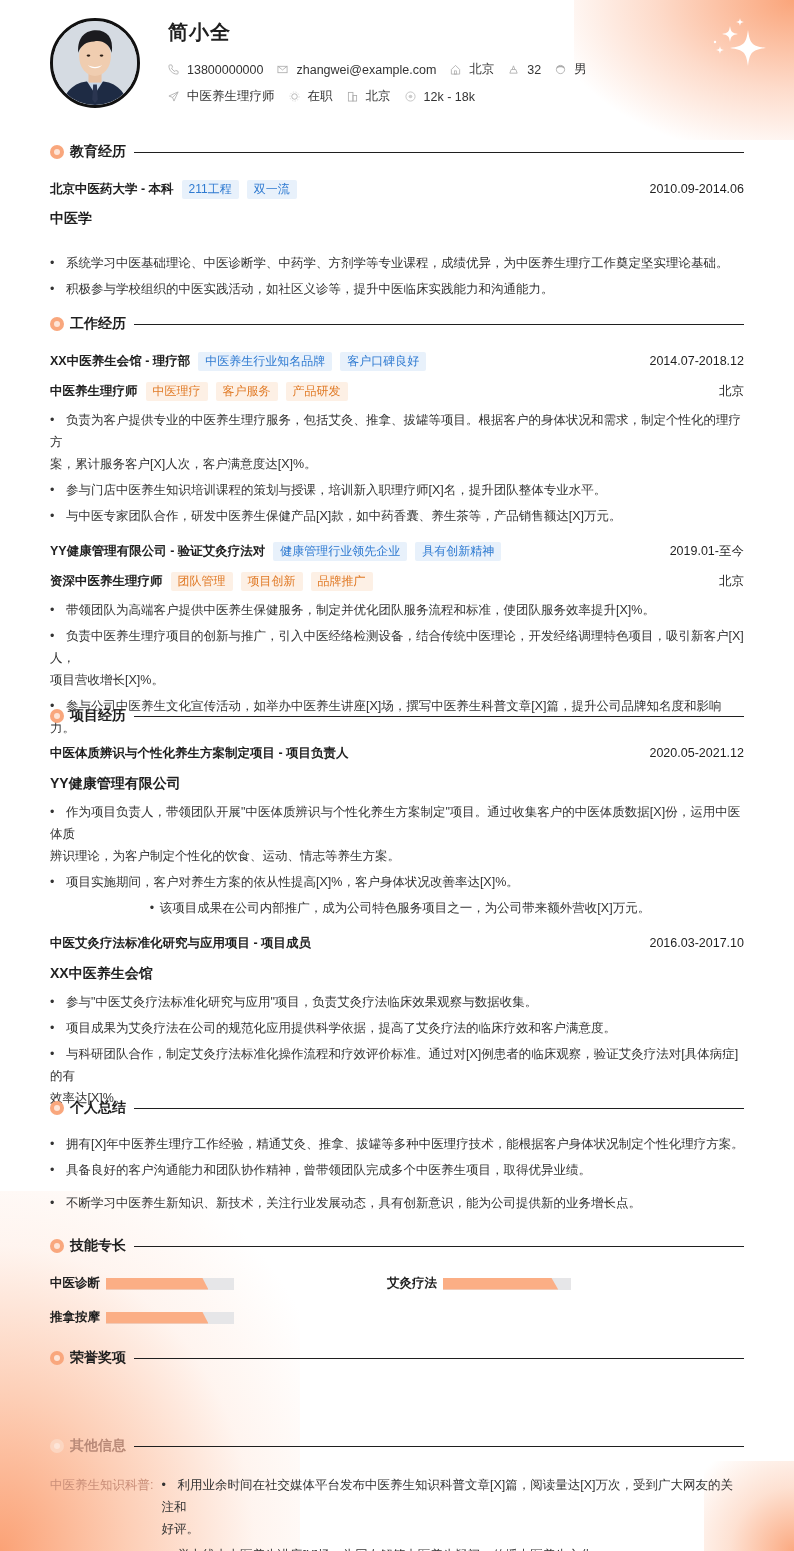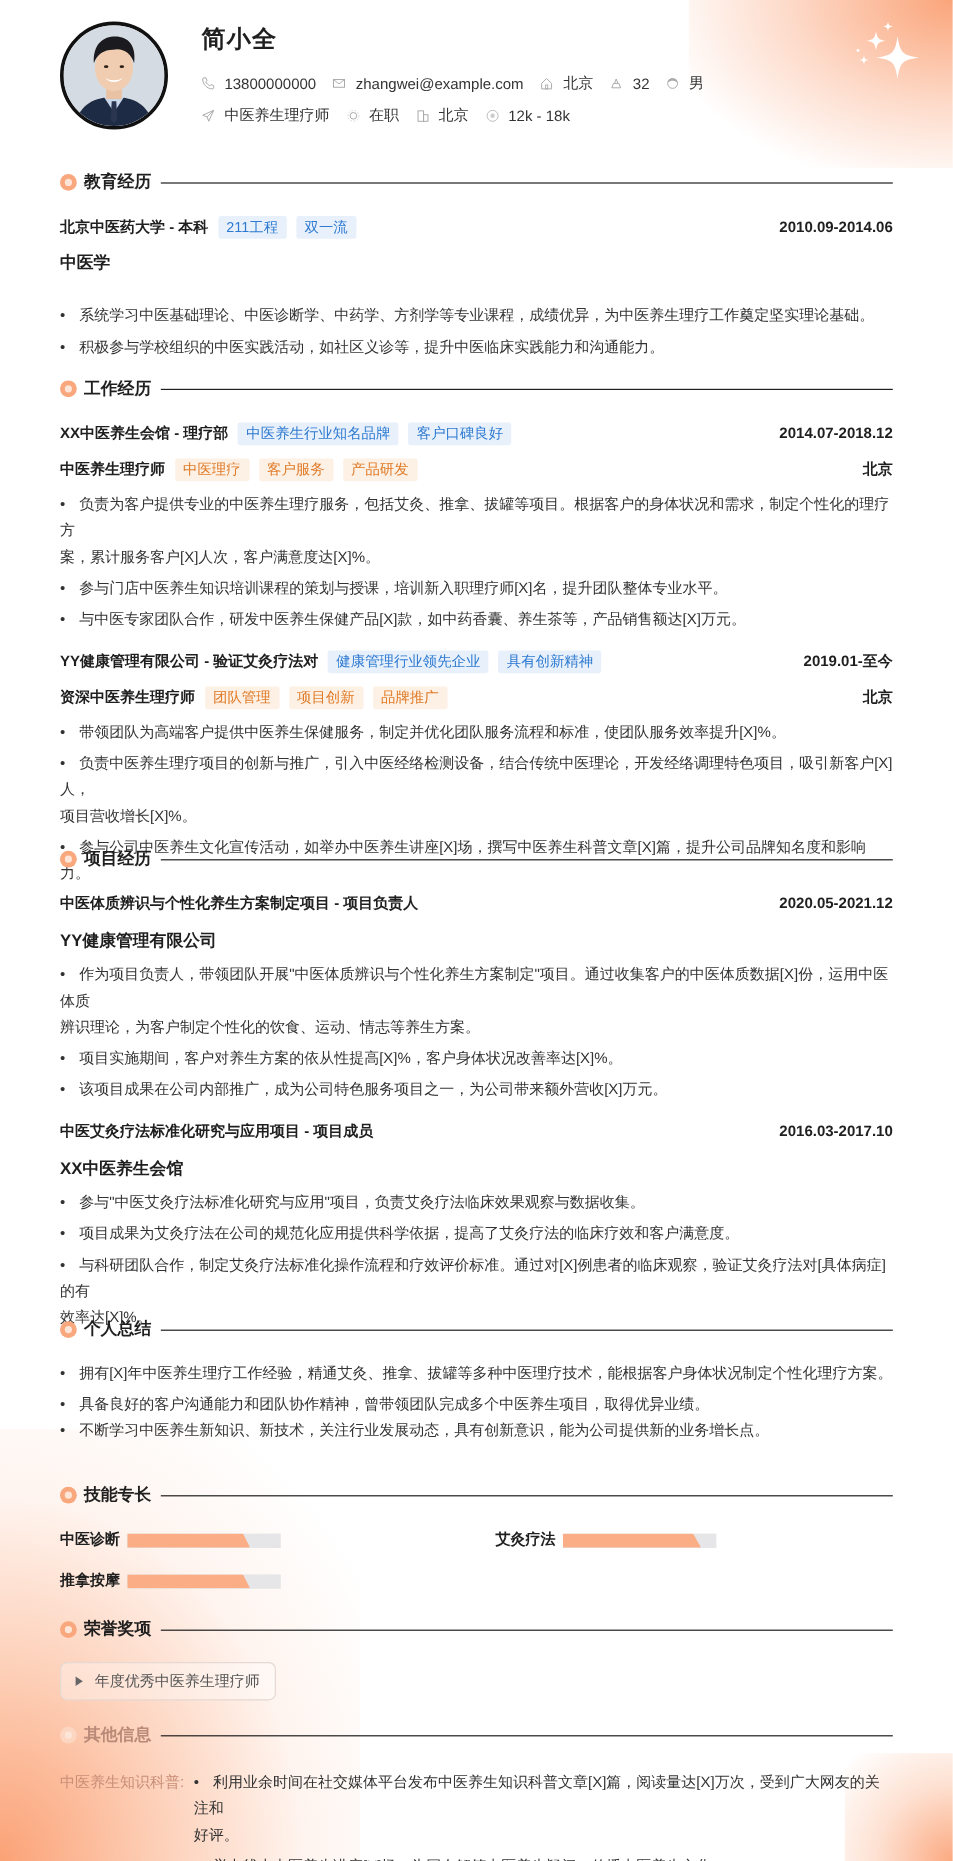--- a/index.html
+++ b/index.html
@@ -41,21 +41,21 @@
   
   .section { position: absolute; left: 50px; width: 694px; }
   .sec-head { display: flex; align-items: center; height: 20px; }
   .sec-icon { width: 14px; height: 14px; border-radius: 50%; background: #f9a77d; margin-right: 6px; position: relative; }
   .sec-icon::after { content: ""; position: absolute; left: 4px; top: 4px; width: 6px; height: 6px; border-radius: 50%; background: #fde5d8; }
   .sec-title { font-size: 14px; font-weight: bold; margin-right: 8px; white-space: nowrap; }
   .sec-line { flex: 1; height: 1px; background: #1f1f1f; }
 
   .row { display: flex; align-items: center; justify-content: space-between; height: 20px; font-size: 12.5px; }
   .row .left { display: flex; align-items: center; font-weight: bold; }
-  .row .right { font-weight: bold; }
+  .row .right { font-weight: normal; }
   .tag { font-weight: normal; font-size: 12px; padding: 1px 7px; margin-left: 8px; border-radius: 2px; }
   .tag.blue { background: #e8f1fb; color: #2e7ad1; }
   .tag.orange { background: #fdf0e5; color: #e07a26; }
   .sub { font-weight: bold; font-size: 14px; height: 20px; line-height: 20px; }
   ul.bullets { list-style: none; }
   ul.bullets li { position: relative; padding-left: 0; font-size: 12.5px; line-height: 22px; color: #333; text-indent: 0; }
   ul.bullets li .dot { display: inline-block; width: 16px; color: #333; }
   .skill { position: absolute; display: flex; align-items: center; font-size: 12.5px; font-weight: bold; }
   .skill-bar { width: 128px; height: 12px; background: #e6e6e8; margin-left: 6px; position: relative; overflow: hidden; }
   .skill-fill { position: absolute; left: 0; top: 0; height: 12px; background: #fbae85; clip-path: polygon(0 0, 94% 0, 100% 100%, 0 100%); }
@@ -247,21 +247,21 @@
     <span class="sec-line"></span>
   </div>
   <div class="row" style="margin-top:17px;">
     <span class="left">中医体质辨识与个性化养生方案制定项目 - 项目负责人</span>
     <span class="right">2020.05-2021.12</span>
   </div>
   <div class="sub" style="margin-top:10px;">YY健康管理有限公司</div>
   <ul class="bullets" style="margin-top:8px;">
     <li><span class="dot">•</span><span>作为项目负责人，带领团队开展"中医体质辨识与个性化养生方案制定"项目。通过收集客户的中医体质数据[X]份，运用中医体质</span><br><span>辨识理论，为客户制定个性化的饮食、运动、情志等养生方案。</span></li>
     <li style="margin-top:4px;"><span class="dot">•</span><span>项目实施期间，客户对养生方案的依从性提高[X]%，客户身体状况改善率达[X]%。</span></li>
-    <li style="margin-top:4px;"><span class="dot">•</span><span>该项目成果在公司内部推广，成为公司特色服务项目之一，为公司带来额外营收[X]万元。</span></li>
+    <li style="margin-top:4px;text-align:center;"><span class="dot">•</span><span>该项目成果在公司内部推广，成为公司特色服务项目之一，为公司带来额外营收[X]万元。</span></li>
   </ul>
 
   <div class="row" style="margin-top:14px;">
     <span class="left">中医艾灸疗法标准化研究与应用项目 - 项目成员</span>
     <span class="right">2016.03-2017.10</span>
   </div>
   <div class="sub" style="margin-top:10px;">XX中医养生会馆</div>
   <ul class="bullets" style="margin-top:8px;">
     <li><span class="dot">•</span><span>参与"中医艾灸疗法标准化研究与应用"项目，负责艾灸疗法临床效果观察与数据收集。</span></li>
     <li style="margin-top:4px;"><span class="dot">•</span><span>项目成果为艾灸疗法在公司的规范化应用提供科学依据，提高了艾灸疗法的临床疗效和客户满意度。</span></li>
@@ -271,61 +271,55 @@
 
 <div class="section" style="top:1098px;">
   <div class="sec-head">
     <span class="sec-icon"></span>
     <span class="sec-title">个人总结</span>
     <span class="sec-line"></span>
   </div>
   <ul class="bullets" style="margin-top:15px;">
     <li><span class="dot">•</span><span>拥有[X]年中医养生理疗工作经验，精通艾灸、推拿、拔罐等多种中医理疗技术，能根据客户身体状况制定个性化理疗方案。</span></li>
     <li style="margin-top:4px;"><span class="dot">•</span><span>具备良好的客户沟通能力和团队协作精神，曾带领团队完成多个中医养生项目，取得优异业绩。</span></li>
-    <li style="margin-top:0;"><span class="dot">•</span><span>不断学习中医养生新知识、新技术，关注行业发展动态，具有创新意识，能为公司提供新的业务增长点。</span></li>
+    <li style="margin-top:11px;"><span class="dot">•</span><span>不断学习中医养生新知识、新技术，关注行业发展动态，具有创新意识，能为公司提供新的业务增长点。</span></li>
   </ul>
 </div>
 
 <div class="section" style="top:1236px; height:100px;">
   <div class="sec-head">
     <span class="sec-icon"></span>
     <span class="sec-title">技能专长</span>
     <span class="sec-line"></span>
   </div>
   <div class="skill" style="left:0; top:39px;">
     <span>中医诊断</span>
     <div class="skill-bar">
         <div class="skill-fill" style="width:80%;"></div>
       </div>
   </div>
-  <div class="skill" style="left:363px; top:39px;">
+  <div class="skill" style="left:337px; top:39px;">
     <span>艾灸疗法</span>
     <div class="skill-bar">
         <div class="skill-fill" style="width:90%;"></div>
       </div>
   </div>
   <div class="skill" style="left:0; top:73px;">
     <span>推拿按摩</span>
     <div class="skill-bar">
         <div class="skill-fill" style="width:80%;"></div>
       </div>
   </div>
 </div>
 
 <div class="section" style="top:1348px;">
   <div class="sec-head">
     <span class="sec-icon"></span>
     <span class="sec-title">荣誉奖项</span>
     <span class="sec-line"></span>
-  </div>
-  <div style="margin-top:17px;">
-    <div class="award">
-      <span class="tri"></span>
-      <span>年度优秀中医养生理疗师</span>
-    </div>
   </div>
 </div>
 
 <div class="section" style="top:1436px;">
   <div class="sec-head">
     <span class="sec-icon" style="background:#fcd6c1;"></span>
     <span class="sec-title" style="color:#b98a78;">其他信息</span>
     <span class="sec-line"></span>
   </div>
   <div style="display:flex; margin-top:18px;">

